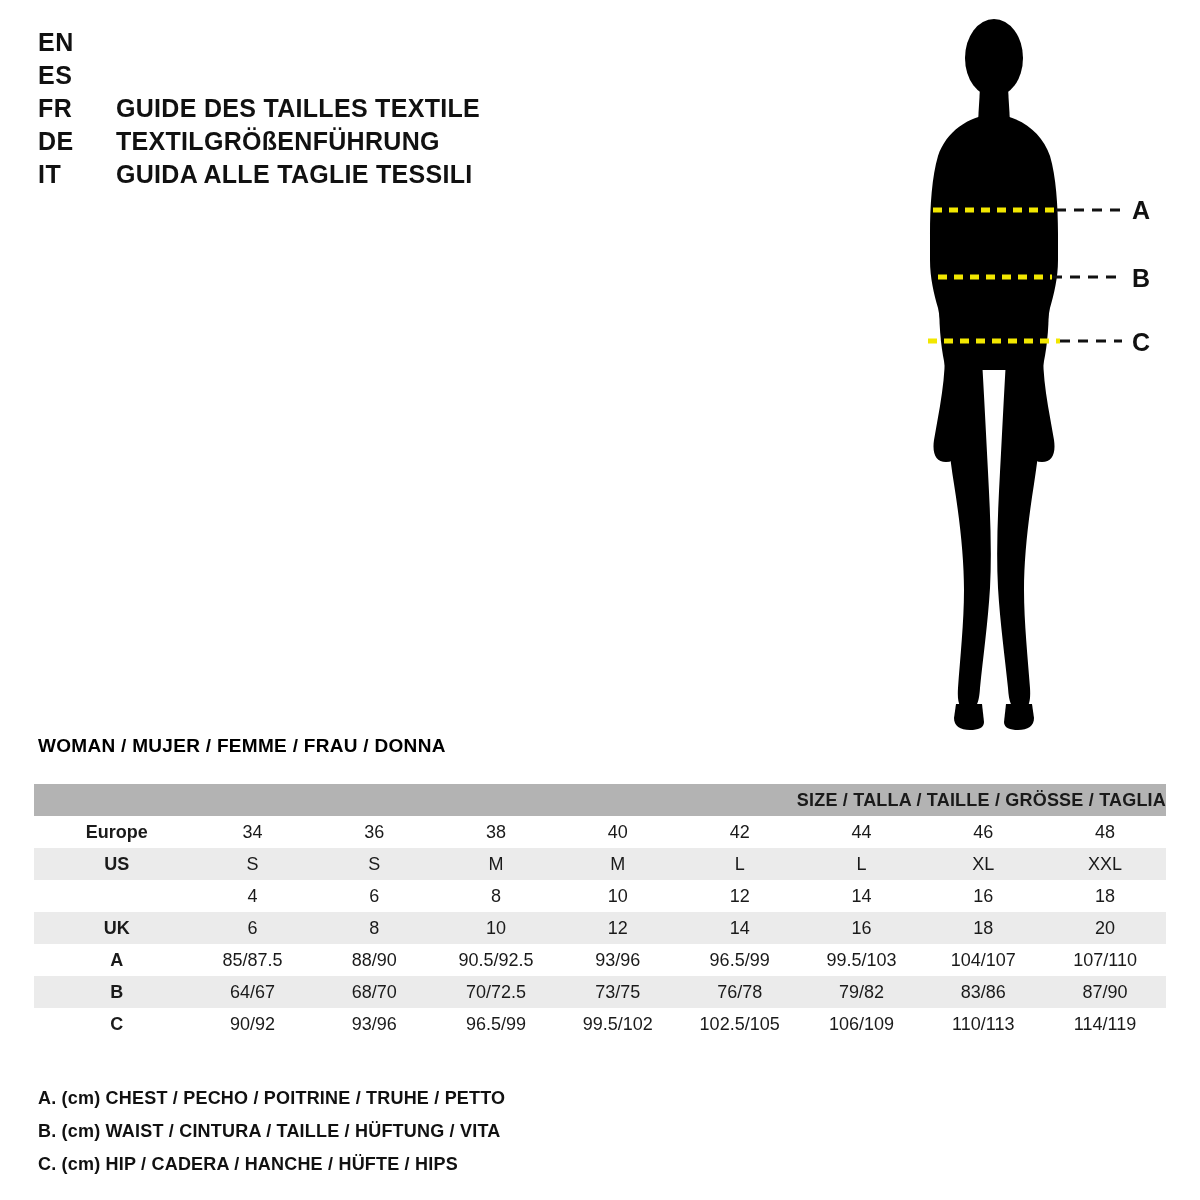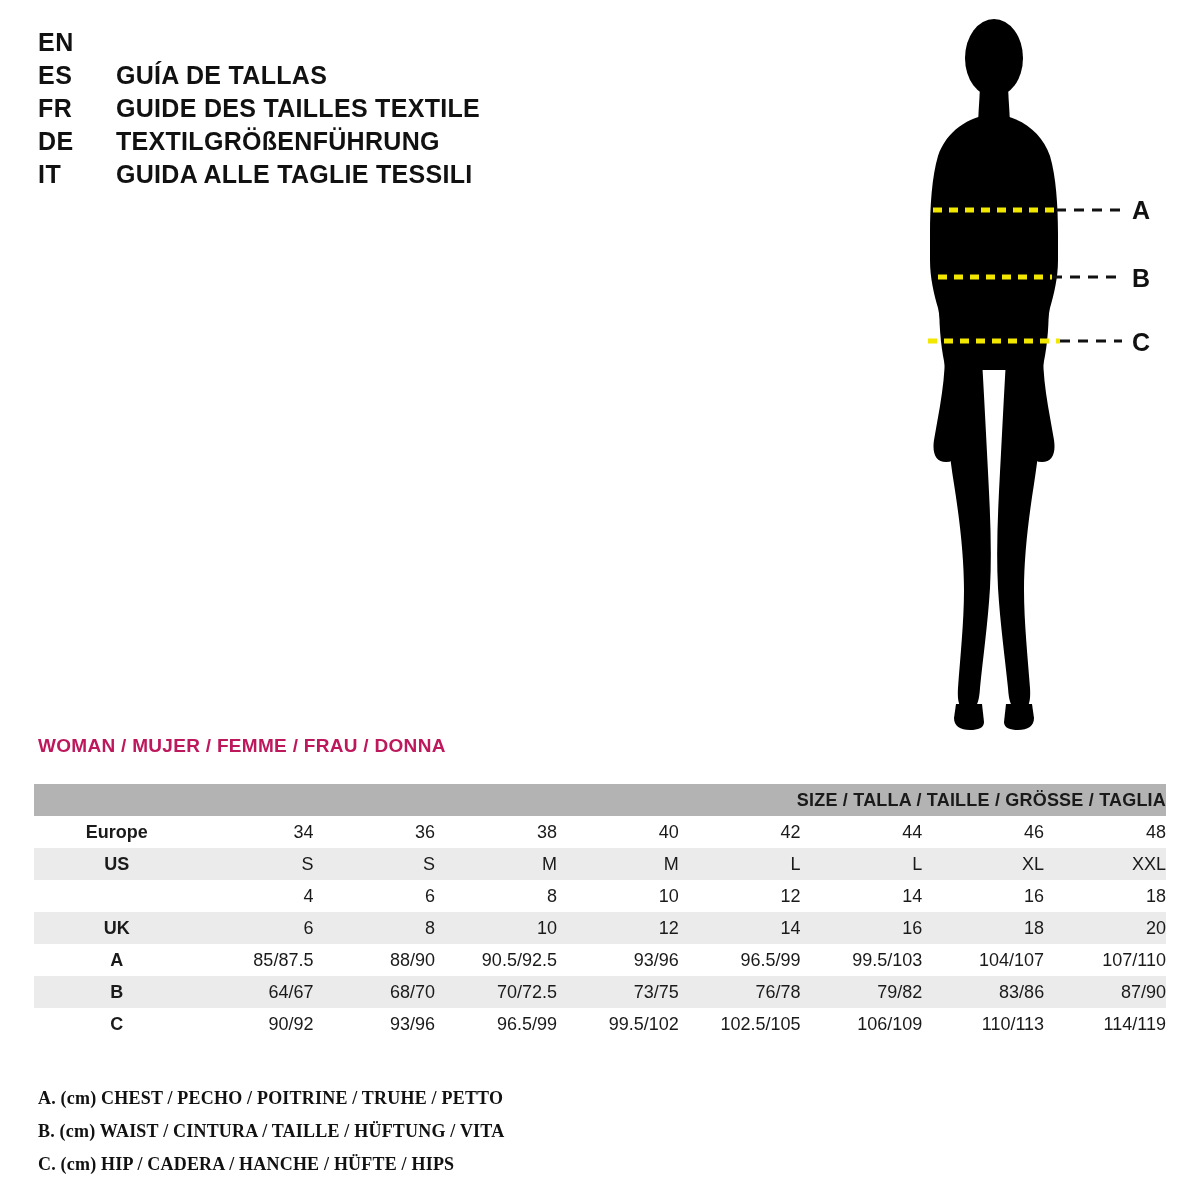--- a/index.html
+++ b/index.html
@@ -69,21 +69,21 @@
   .label-c { left: 272px; top: 318px; }
 
   
   .section-heading {
     position: absolute;
     top: 735px;
     left: 38px;
     font-size: 19px;
     font-weight: bold;
     letter-spacing: 0.3px;
-    color: #be185d;
+    color: #000000;
   }
 
   
   .size-table {
     position: absolute;
     top: 784px;
     left: 34px;
     width: 1132px;
     border-collapse: collapse;
     font-size: 18px;
@@ -105,50 +105,48 @@
   }
   .size-table .row-even td { background: #ffffff; }
   .size-table .row-odd td { background: #ebebeb; }
   .size-table td.label-cell {
     text-align: center;
     padding-left: 8px;
     width: 150px;
     font-weight: bold;
   }
   .size-table td.val-cell {
-    text-align: right;
+    text-align: center;
     width: 122px;
   }
 
   
   .footnotes {
     position: absolute;
     top: 1088px;
     left: 38px;
     width: 900px;
-    font-family: Liberation Serif, serif;
   }
   .footnote {
     font-size: 18px;
     font-weight: bold;
     color: #111;
     margin-bottom: 12px;
     letter-spacing: 0.2px;
   }
 </style>
 </head>
 <body>
 
 <div class="lang-block">
   <div class="lang-row">
     <span class="lang-code">EN</span>
   </div>
   <div class="lang-row">
     <span class="lang-code">ES</span>
-    <span class="lang-title">GUÍA DE TALLAS</span>
   </div>
   <div class="lang-row">
     <span class="lang-code">FR</span>
     <span class="lang-title">GUIDE DES TAILLES TEXTILE</span>
   </div>
   <div class="lang-row">
     <span class="lang-code">DE</span>
     <span class="lang-title">TEXTILGRÖßENFÜHRUNG</span>
   </div>
   <div class="lang-row">

